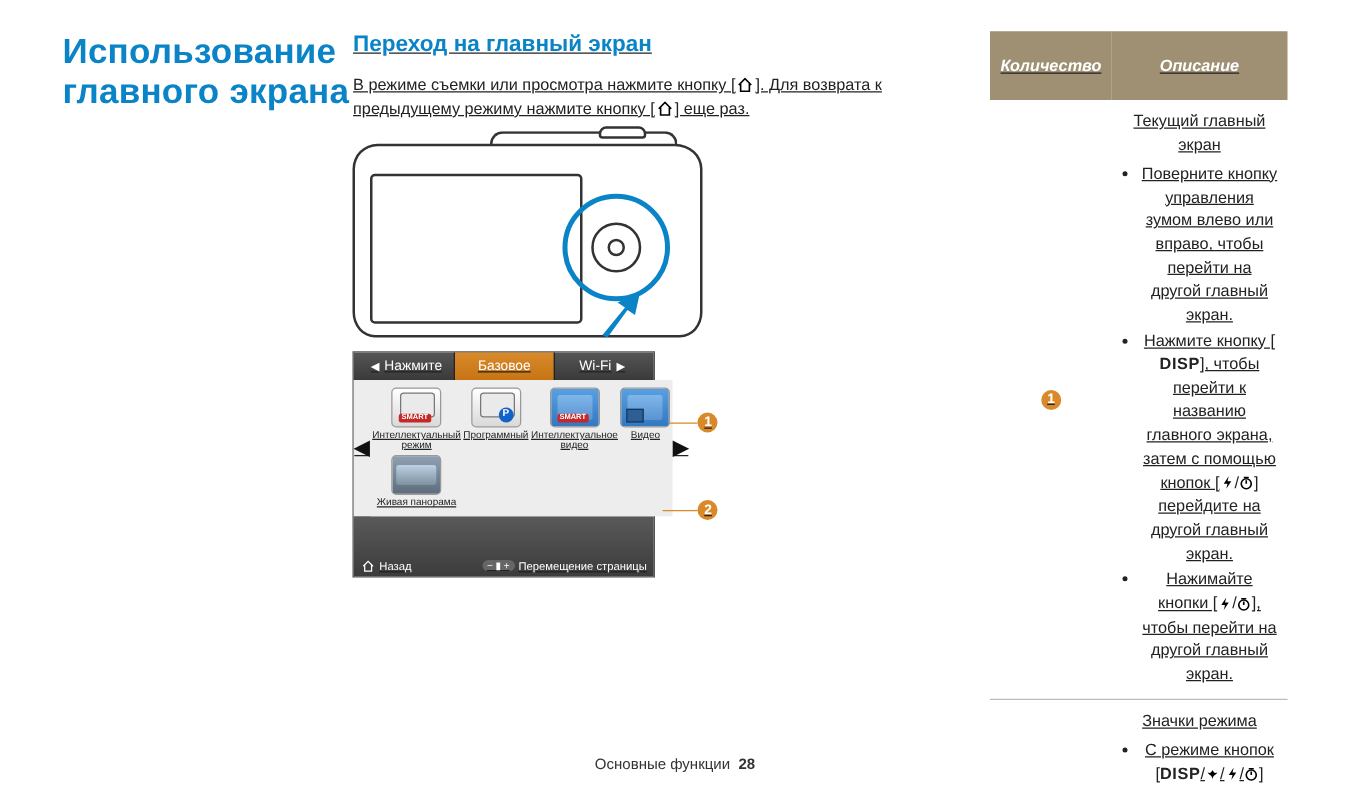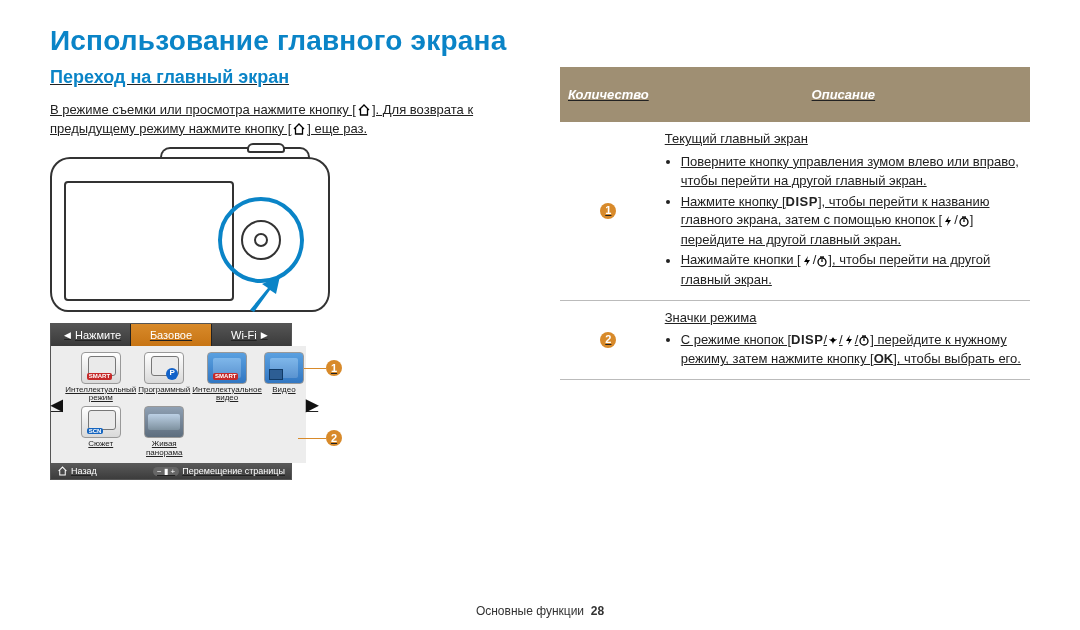--- a/index.html
+++ b/index.html
@@ -9,21 +9,20 @@
     height: 630px;
     font-family: Arial, "Helvetica Neue", sans-serif;
     font-size: 13px;
     color: #222;
     position: relative;
     background: #fff;
   }
   .page {
     padding: 25px 50px 0 50px;
     display: flex;
-    flex-direction: column;
     height: 100%;
   }
   h1.title {
     color: #0a84c7;
     font-size: 28px;
     font-weight: 700;
     margin: 0 0 10px 0;
     letter-spacing: .2px;
   }
   p.lead {
@@ -190,21 +189,21 @@
     padding:0 2px; border-radius:2px; font-weight:bold; z-index:2;
   }
   .mode-thumb.pano{ background:linear-gradient(#8fa0b3,#5d6d7e);}
   .mode-thumb.pano::after{ content:""; position:absolute; inset:7px 3px; background:linear-gradient(#bcd0e5,#7e919f); border-radius:2px;}
   .mode-thumb.gear svg { z-index:2; }
   .bottom-bar {
     display:flex; justify-content:space-between; align-items:center;
     background:linear-gradient(#5a5a5a,#3c3c3c);
     color:#fff; font-size:9px; padding:3px 6px;
   }
-  .bottom-bar .seg{ display:flex; align-items:center; gap:3px;}
+  .bottom-bar .seg{ display:flex; align-items:center; gap:3px;margin-top:32px;}
   .zoom-pill{
     display:inline-flex;align-items:center;gap:1px;
     background:#666;border-radius:7px;padding:0 4px;font-size:8px;
   }
 
   
   .callout {
     display:flex; align-items:center;
   }
   .callout-line{
@@ -228,20 +227,21 @@
     font-weight:600; font-size:13px;
     padding:20px 8px;
     font-style: italic;
   }
   .tbl thead th:first-child{ width:92px; }
   .tbl tbody td{
     padding:8px 8px;
     vertical-align: middle;
     border-bottom:1px solid #bbb;
     line-height:1.45;
+    text-align:center;
   }
   .tbl tbody td:first-child{ text-align:center; }
   .tbl ul{ margin:4px 0 0 0; padding-left:16px; }
   .tbl li{ margin-bottom:2px; }
   .disp{
     display:inline-block;font-weight:bold;letter-spacing:.5px;
   }
   .slashicons{ display:inline-flex; align-items:center; gap:0; vertical-align:-2px;}
   .ok{ font-weight:bold;}
 
@@ -326,26 +326,20 @@
                   <div class="mode-thumb video-bg">
                       <span class="badge-smart">SMART</span>
                     </div>
                   <span>Интеллектуальное видео</span>
                 </div>
                 <div class="mode">
                   <div class="mode-thumb video-bg">
                       <span class="film"></span>
                     </div>
                   <span>Видео</span>
-                </div>
-                <div class="mode">
-                  <div class="mode-thumb photo scn">
-                      <span class="scn-badge">SCN</span>
-                    </div>
-                  <span>Сюжет</span>
                 </div>
                 <div class="mode">
                   <div class="mode-thumb pano"></div>
                   <span>Живая панорама</span>
                 </div>
                 <div></div>
               </div>
               <div class="nav-arrow">▶</div>
             </div>
             <div class="bottom-bar">

